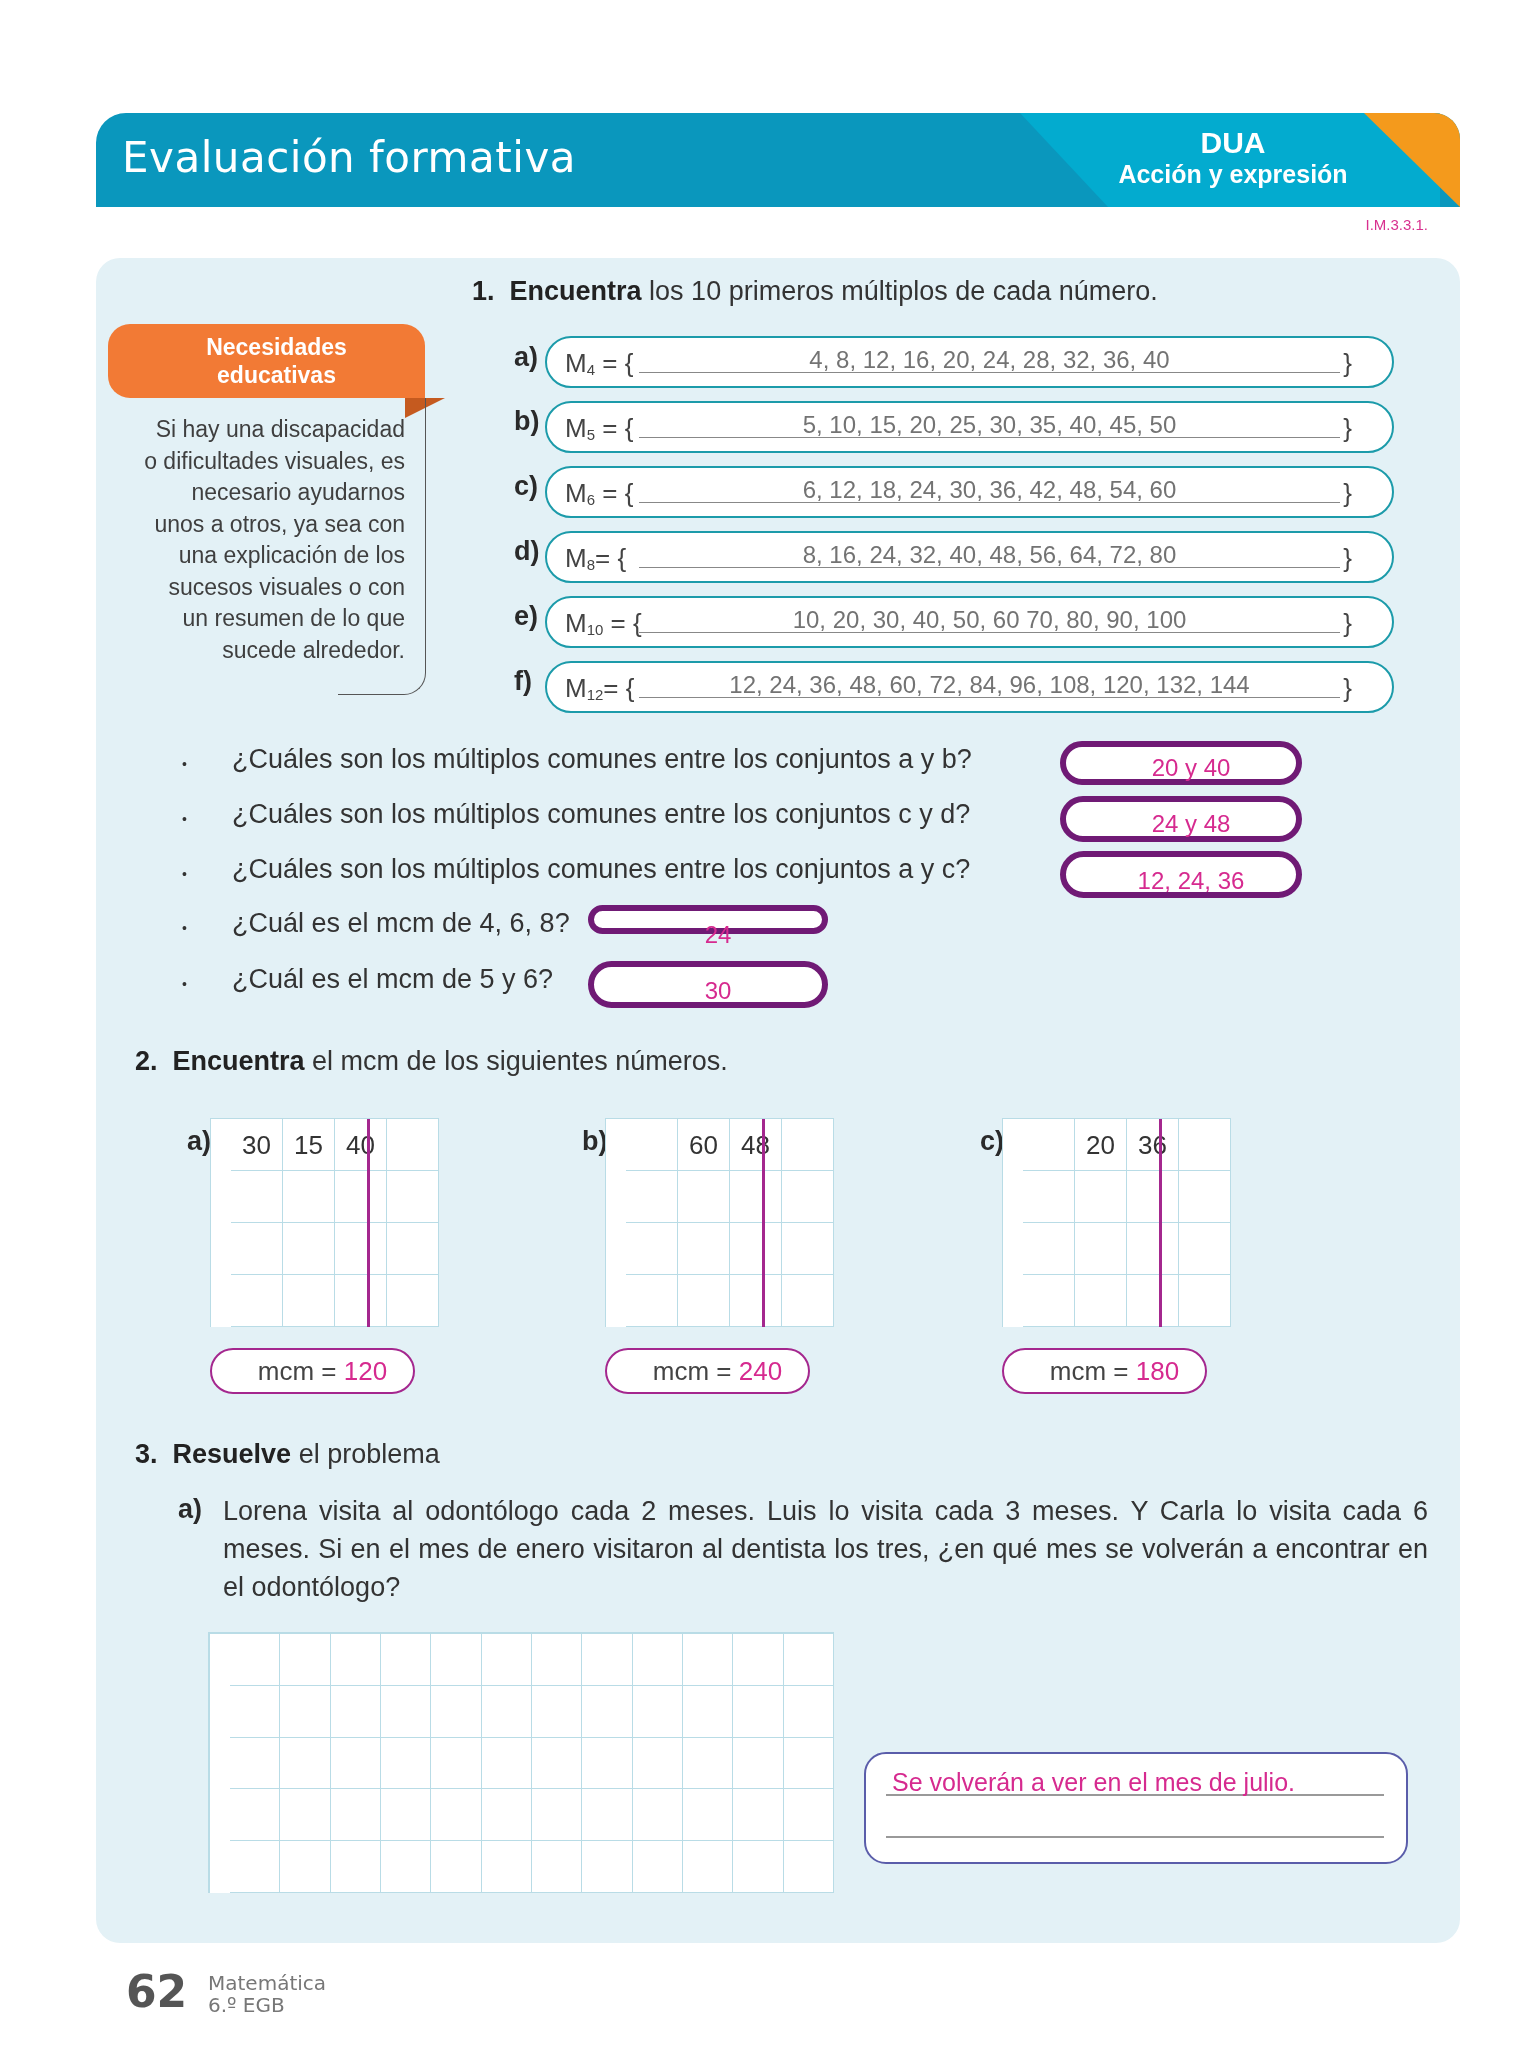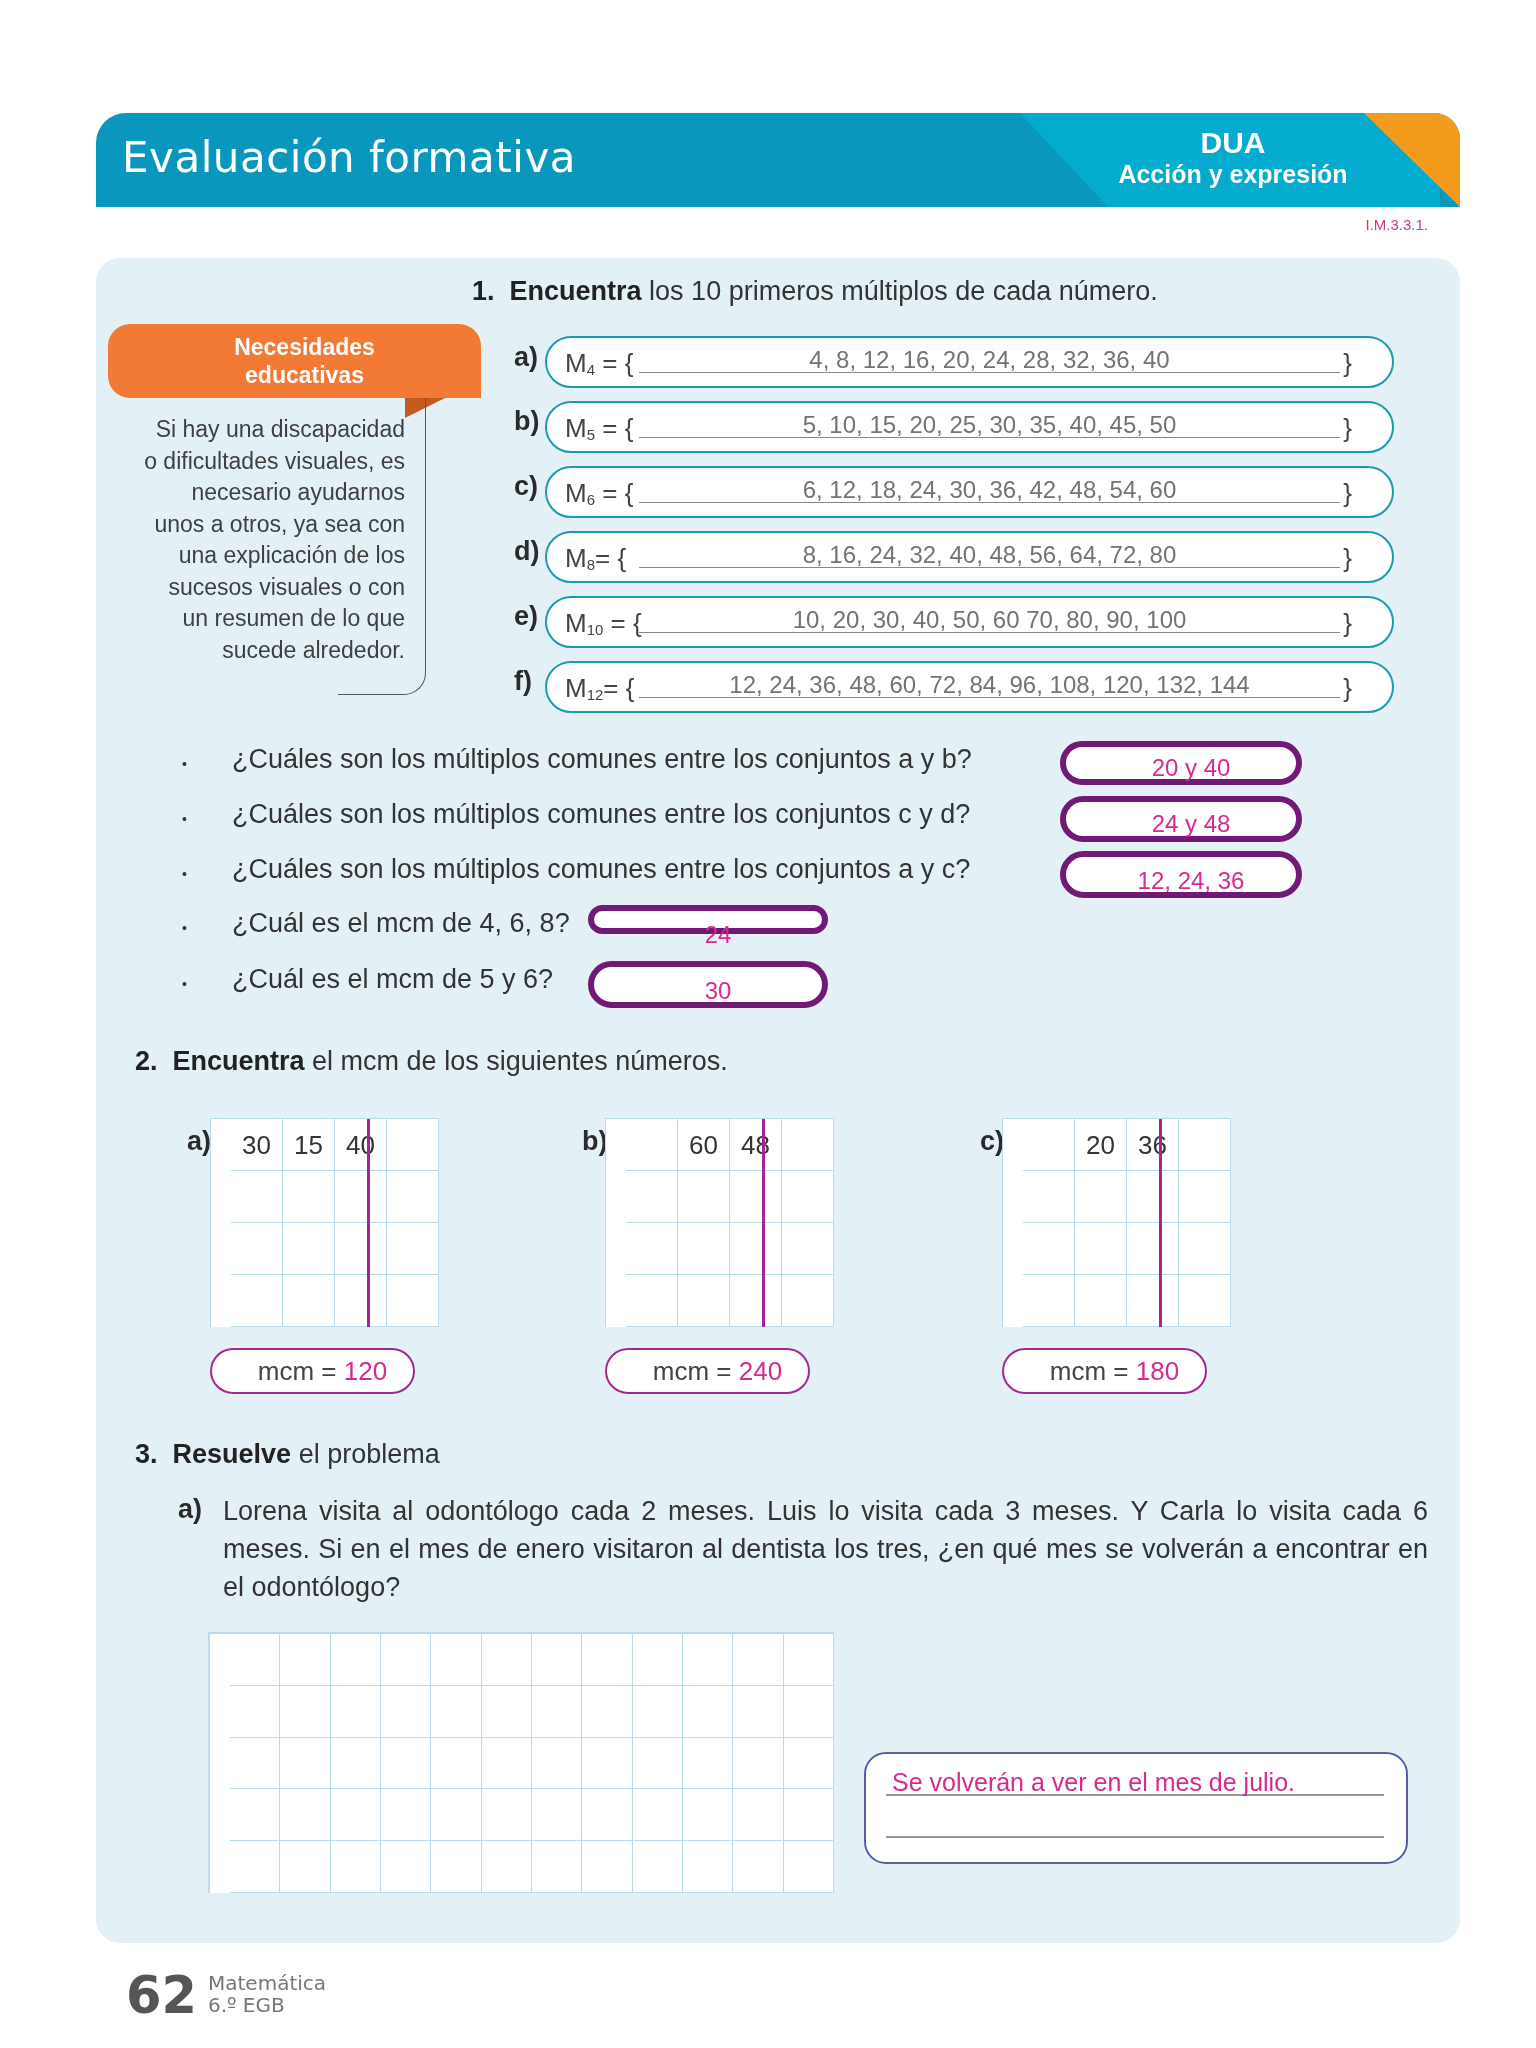--- a/index.html
+++ b/index.html
@@ -41,21 +41,21 @@
   .code { right: 108px; top: 216px; font-size: 15px; color: #D8308F; }
 
   
   .panel {
     left: 96px; top: 258px; width: 1344px; height: 1685px;
     background: #E3F1F6; border-radius: 24px;
   }
 
   
   .side-head {
-    left: 108px; top: 324px; width: 373px; height: 74px;
+    left: 108px; top: 324px; width: 317px; height: 74px;
     background: #F27A35; border-radius: 22px 22px 0 22px;
     color: #ffffff; font-weight: bold; font-size: 23px; text-align: center;
     line-height: 28px; box-sizing: border-box; padding-top: 9px;
   }
   .side-fold {
     left: 405px; top: 398px; width: 20px; height: 20px;
     background: #C55A1F; clip-path: polygon(0 0, 100% 0, 0 100%);
   }
   .side-body {
     left: 100px; top: 414px; width: 285px;
@@ -127,21 +127,21 @@
   .agrid div { border-right: 1px solid #B9DCE6; border-bottom: 1.5px solid #B9DCE6; }
   .abox {
     left: 864px; top: 1752px; width: 544px; height: 112px; background: #fff;
     border: 2px solid #5A5DAA; border-radius: 22px; box-sizing: border-box;
   }
   .abox .l1 { position: absolute; left: 20px; right: 22px; top: 40px; border-bottom: 2px solid #999; }
   .abox .l2 { position: absolute; left: 20px; right: 22px; top: 82px; border-bottom: 2px solid #999; }
   .abox .txt { position: absolute; left: 26px; top: 14px; font-size: 25px; color: #D62A8F; }
 
   
-  .pgnum { left: 106px; top: 1966px; font-size: 51px; font-weight: bold; color: #555; font-family: "DejaVu Sans", sans-serif; }
+  .pgnum { left: 106px; top: 1966px; font-size: 44px; font-weight: bold; color: #555; font-family: "DejaVu Sans", sans-serif; }
   .foot { left: 188px; top: 1972px; font-size: 20px; line-height: 22px; color: #777; font-family: "DejaVu Sans", sans-serif; }
 </style>
 </head>
 <body>
 
 <div class="abs header">
   <div class="light"></div>
   <div class="orange"></div>
   <div class="title">Evaluación formativa</div>
   <div class="dua">

